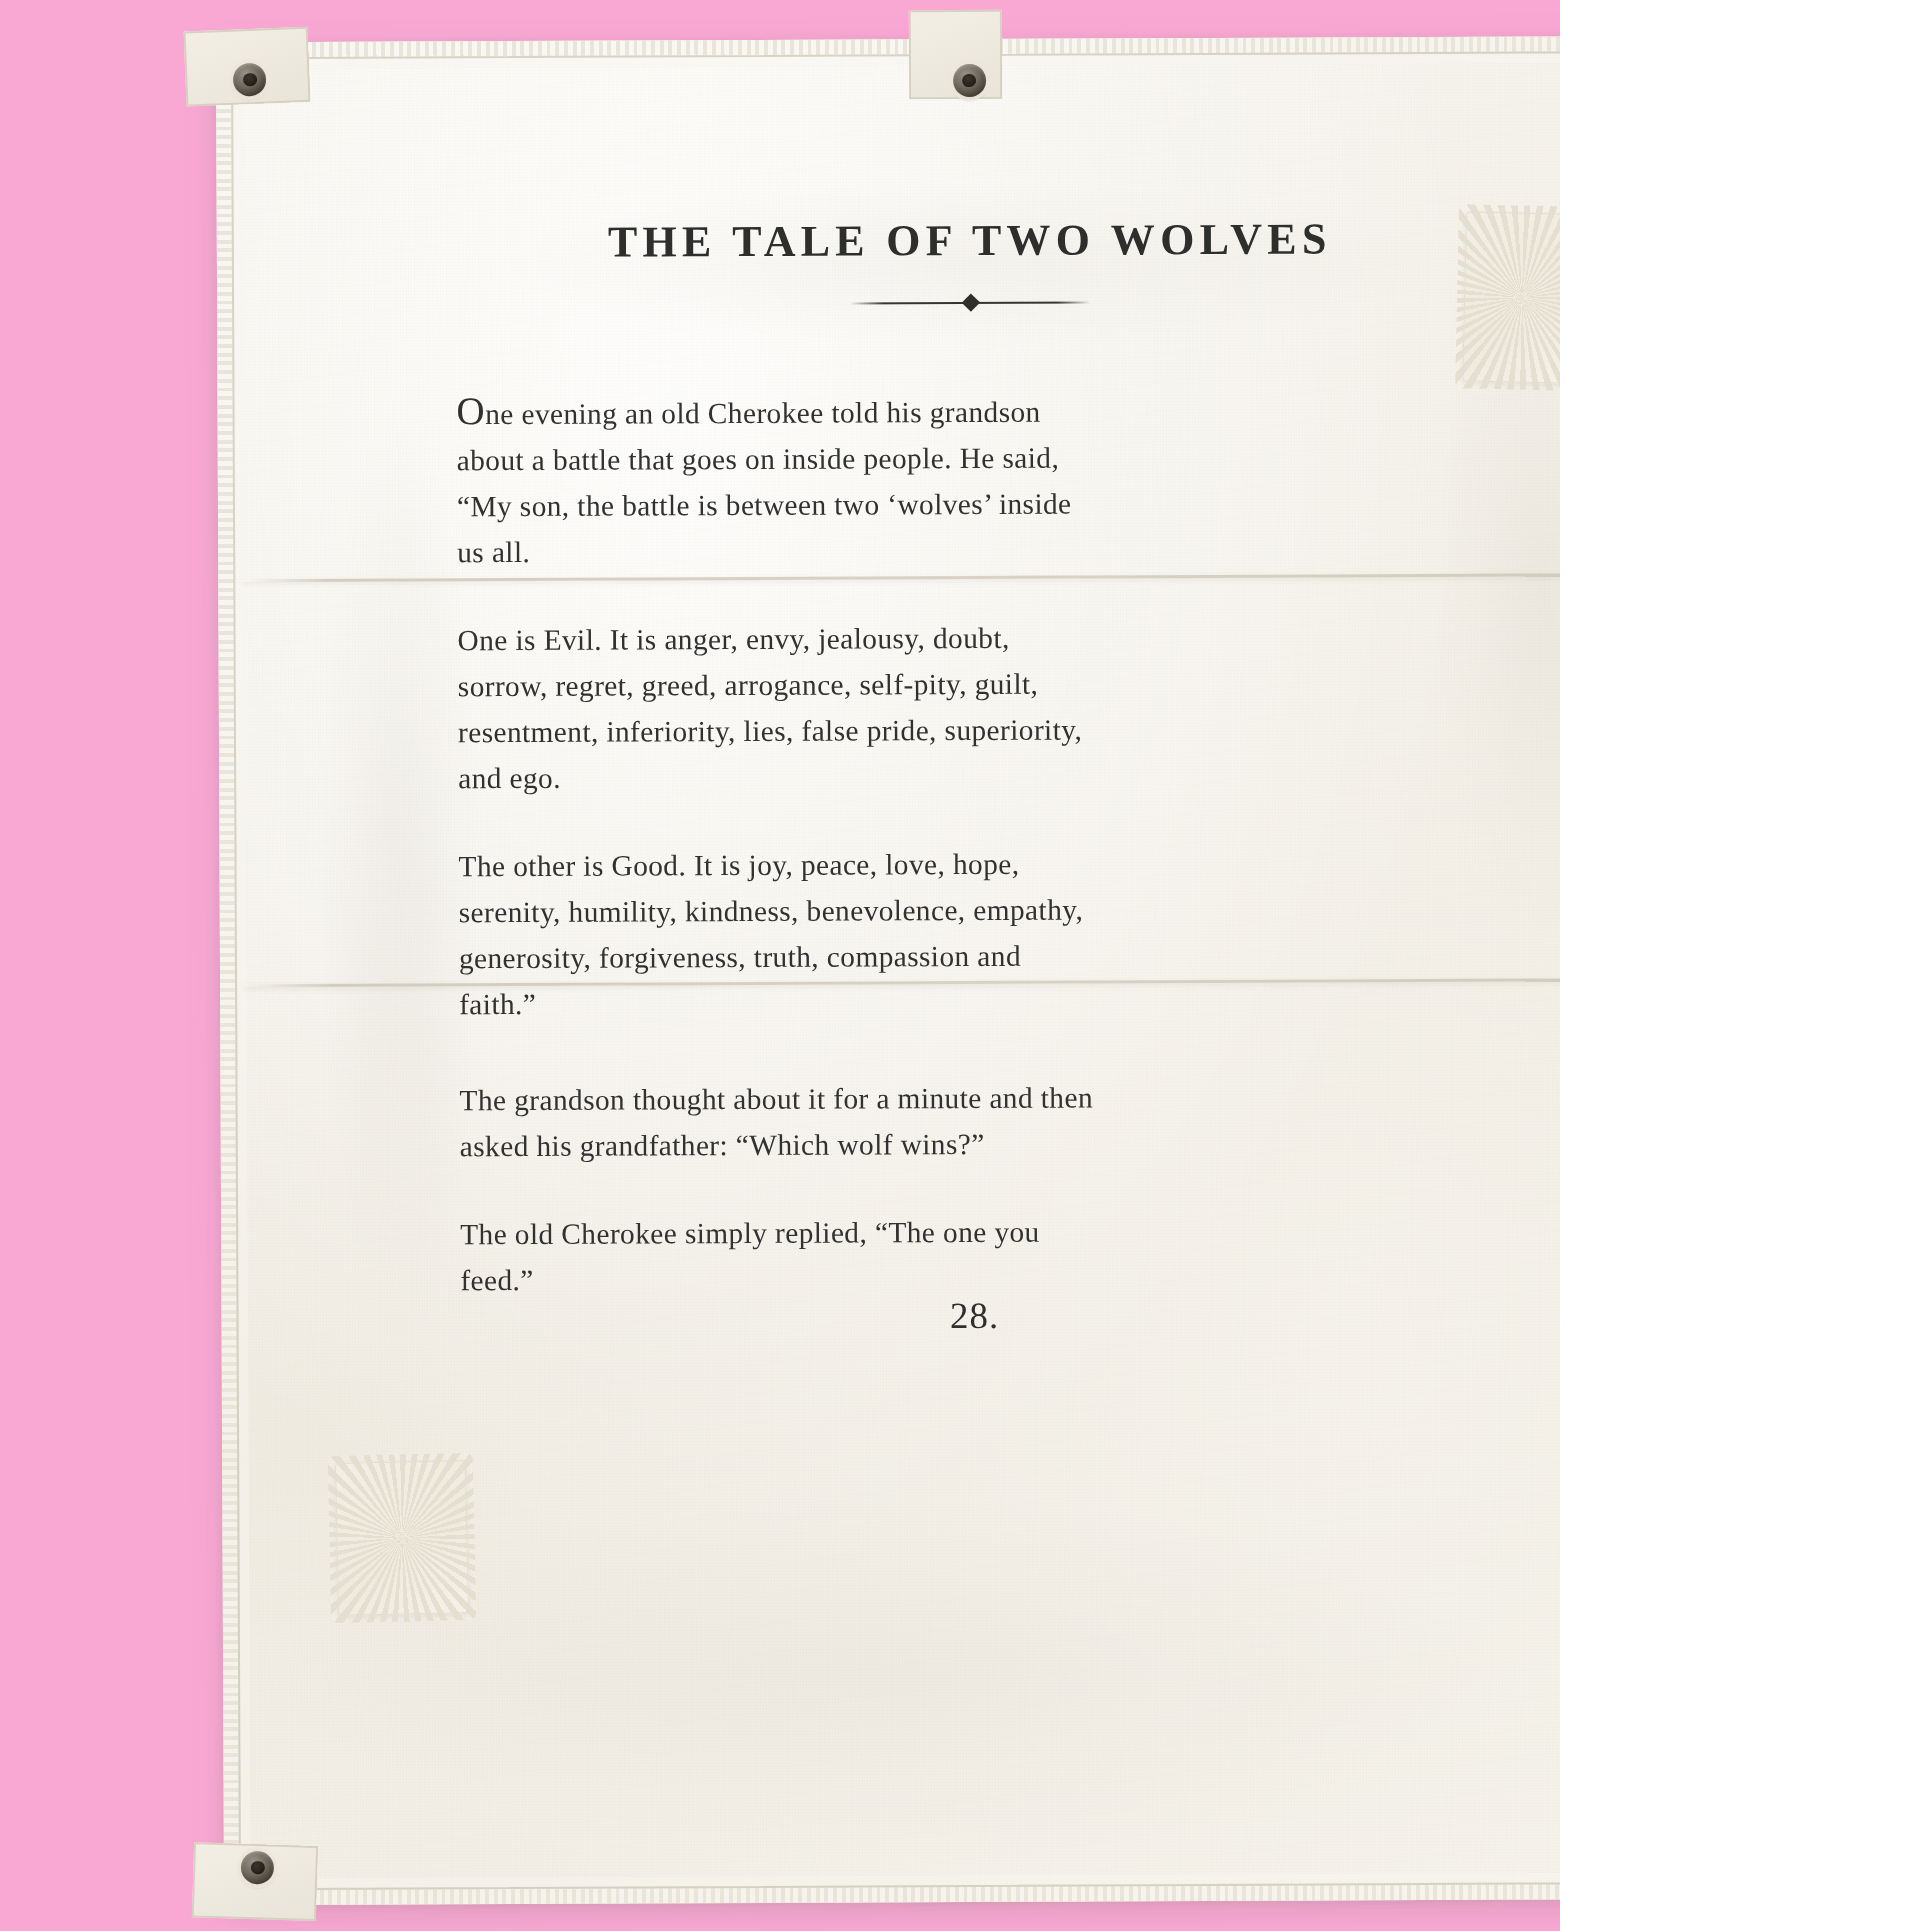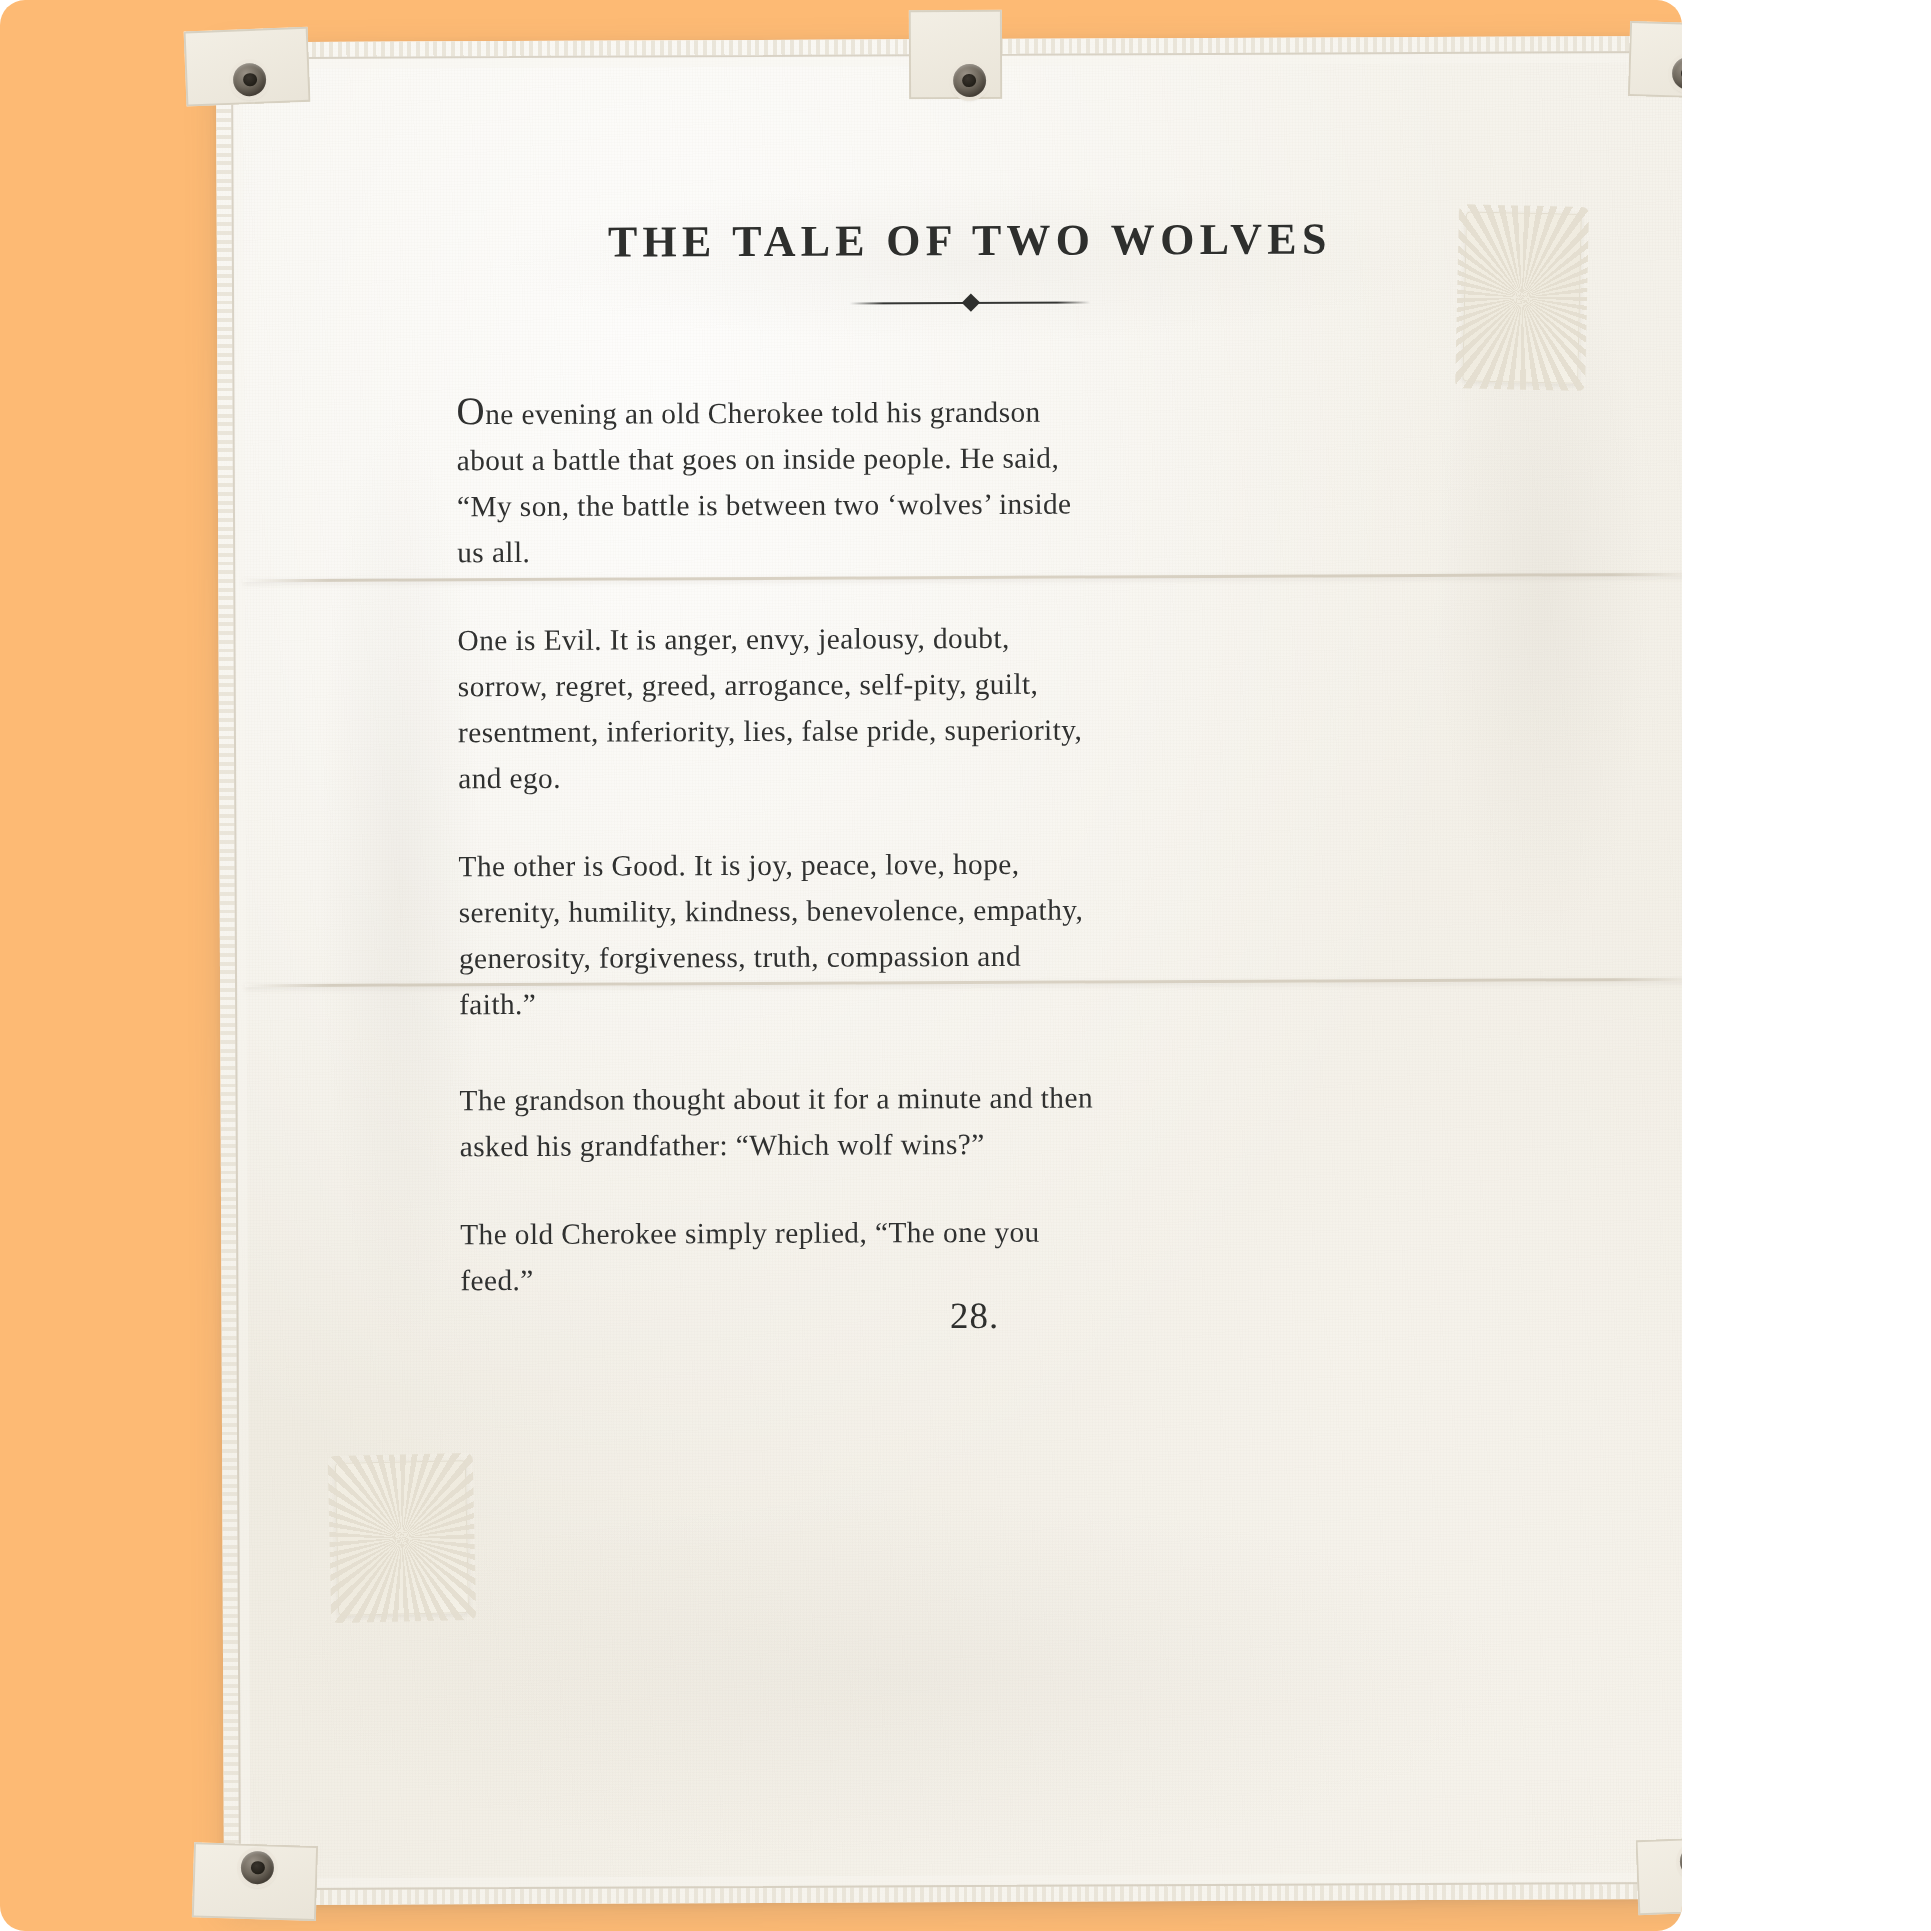--- a/index.html
+++ b/index.html
@@ -6,25 +6,24 @@
     margin: 0;
     padding: 0;
     width: 1931px;
     height: 1931px;
     background: #ffffff;
     font-family: "Liberation Serif", serif;
   }
 
   #stage {
     position: relative;
-    width: 1682px;
+    width: 1560px;
     height: 1931px;
-    background: #fdba74;
+    background: #f9a8d4;
     overflow: hidden;
-    border-radius: 25px;
   }
 
   
   .banner {
     position: absolute;
     left: 220px;
     top: 39px;
     width: 1506px;
     height: 1863px;
     background:

